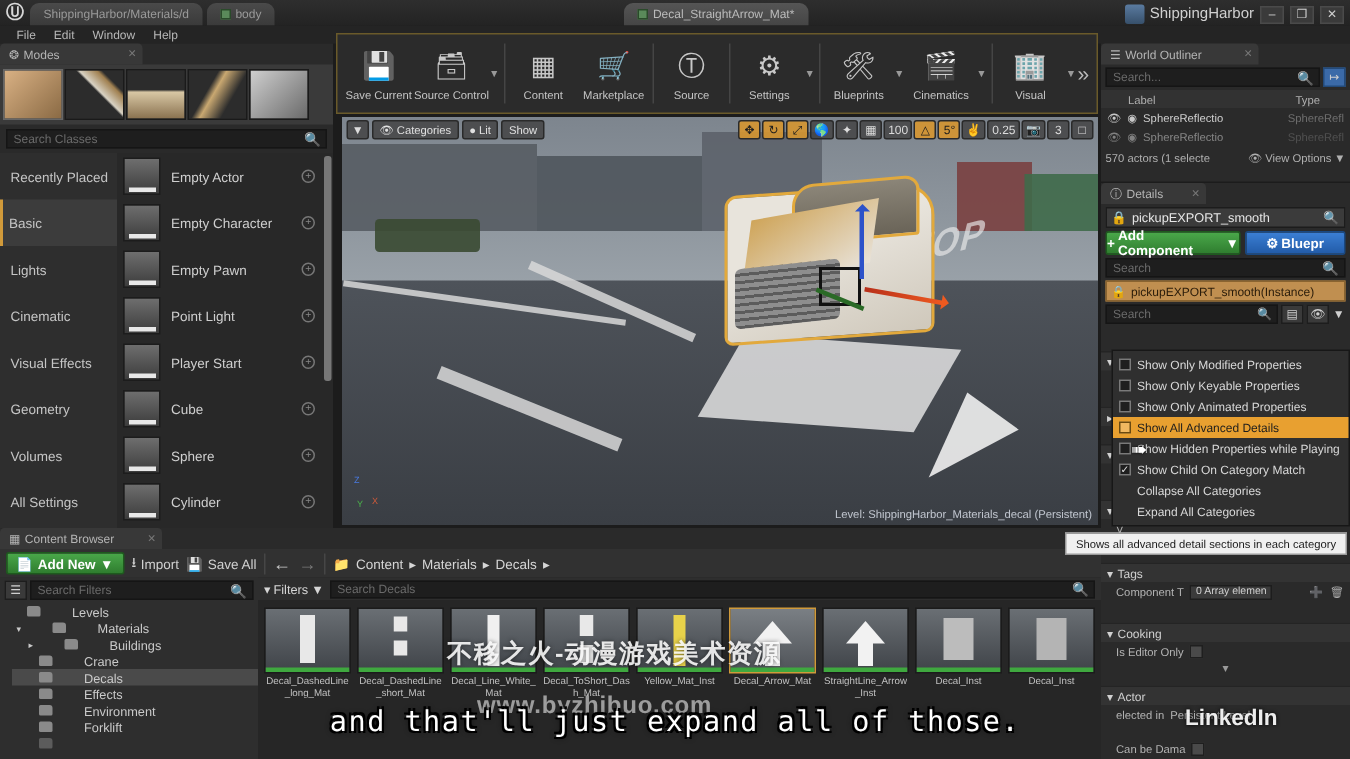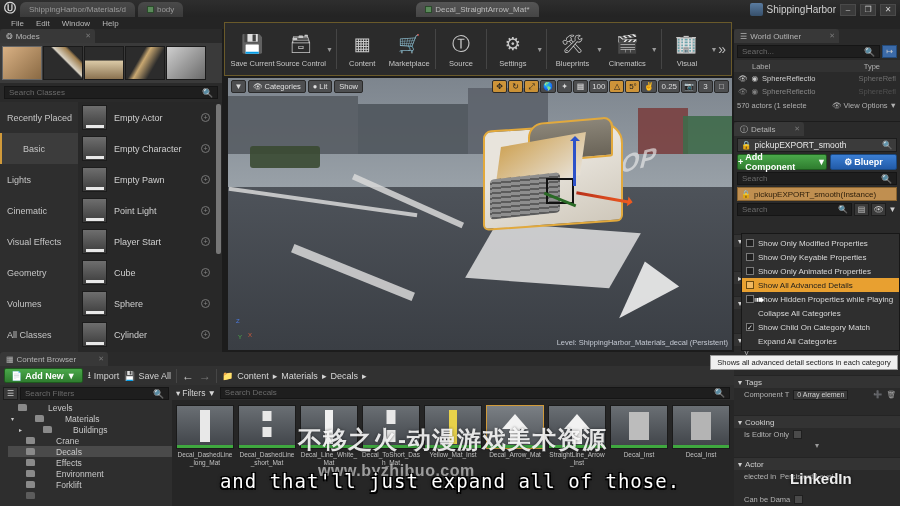--- a/index.html
+++ b/index.html
@@ -60,21 +60,21 @@
   .mode-btn.sel { background: #3c3c3c; border: 1px solid #666; }
   .search-box {
     margin: 3px 4px; height: 13px; background: #1e1e1e; border: 1px solid #151515;
     display: flex; align-items: center; padding: 0 4px; color: #6a6a6a; font-size: 8px;
     position: relative;
   }
   .search-box .mag { position: absolute; right: 3px; color: #999; font-size: 9px; }
   .modes-body { display: flex; height: 252px; }
   .cat-list { width: 78px; background: #2e2e2e; }
   .cat-item { height: 31px; display: flex; align-items: center; padding-left: 7px; font-size: 9px; color: #c5c5c5; }
-  .cat-item.sel { background: #3c3c3c; border-left: 2px solid #d19a3a; padding-left: 21px; }
+  .cat-item.sel { background: #3c3c3c; border-left: 2px solid #d19a3a; padding-left: 4px; }
   .place-list { flex: 1; background: #282828; position: relative; }
   .place-item { height: 31px; display: flex; align-items: center; gap: 7px; padding-left: 4px; position: relative; }
   .place-thumb { width: 25px; height: 25px; background: linear-gradient(#6e6e6e,#3c3c3c);
                  border: 1px solid #1c1c1c; display:flex; align-items:flex-end; justify-content:center;}
   .place-thumb i { display:block; width:18px; height:3px; background:#e8e8e8; margin-bottom:1px;}
   .place-label { font-size: 9px; color: #cfcfcf; }
   .place-item .addc { position: absolute; right: 12px; width: 9px; height: 9px; border: 1px solid #777;
                       border-radius: 50%; color: #888; font-size: 7px; text-align: center; line-height: 8px; }
   .vscroll { position: absolute; right: 1px; top: 2px; width: 5px; height: 150px; background: #777; border-radius: 2px; }
 
@@ -211,21 +211,21 @@
   .assets { display: flex; gap: 4px; padding: 5px 4px; }
   .asset { width: 58px; }
   .asset-thumb { width: 58px; height: 44px; background: linear-gradient(#6a6f74,#3f4348);
                  border: 1px solid #1b1b1b; position: relative; overflow: hidden; }
   .asset-thumb .greenbar { position: absolute; left: 0; bottom: 0; width: 100%; height: 3px; background: #3fa83f; }
   .asset-name { font-size: 6.5px; color: #c0c0c0; text-align: center; line-height: 7.5px;
                 margin-top: 2px; word-break: break-all; }
   .asset.sel .asset-thumb { border: 1px solid #d09a3a; background: linear-gradient(#7a7f84,#4f5358); }
 
   
-  .wm-cn { position: absolute; left: 298px; top: 424px; font-size: 24px; font-weight: bold;
+  .wm-cn { position: absolute; left: 298px; top: 424px; font-size: 17px; font-weight: bold;
            color: rgba(255,255,255,.88); letter-spacing: 1px; z-index: 50; white-space: nowrap;
            text-shadow: 0 0 3px rgba(0,0,0,.5); }
   .wm-url { position: absolute; left: 318px; top: 462px; font-size: 16px; font-weight: bold;
             color: rgba(255,255,255,.55); z-index: 50; letter-spacing: .5px; }
   .caption { position: absolute; left: 0; top: 470px; width: 900px; text-align: center; z-index: 60;
              font-family: "DejaVu Sans Mono", monospace; font-size: 19px; color: #fff;
              letter-spacing: 1px; text-shadow: -1.5px -1.5px 0 #000, 1.5px -1.5px 0 #000,
              -1.5px 1.5px 0 #000, 1.5px 1.5px 0 #000, 0 0 4px #000; }
   .linkedin { position: absolute; left: 790px; top: 470px; font-size: 15px; font-weight: bold;
               color: rgba(255,255,255,.92); z-index: 55; text-shadow: 0 0 3px #000; }
@@ -298,21 +298,21 @@
         <div class="cat-item">
             <span>Visual Effects</span>
           </div>
         <div class="cat-item">
             <span>Geometry</span>
           </div>
         <div class="cat-item">
             <span>Volumes</span>
           </div>
         <div class="cat-item">
-            <span>All Classes</span>
+            <span>All Settings</span>
           </div>
       </div>
       <div class="place-list">
         <div class="place-item">
           <span class="place-thumb">
               <i></i>
             </span>
           <span class="place-label">Empty Actor</span>
           <span class="addc">+</span>
         </div>
@@ -645,26 +645,26 @@
     </div>
     <div class="dd-item hl">
       <span class="dd-chk"></span>
       <span>Show All Advanced Details</span>
     </div>
     <div class="dd-item">
       <span class="dd-chk"></span>
       <span>Show Hidden Properties while Playing</span>
     </div>
     <div class="dd-item">
+      <span class="dd-chk ticked">✓</span>
+      <span>Show Child On Category Match</span>
+    </div>
+    <div class="dd-item">
       <span class="dd-chk" style="border:none;background:none"></span>
       <span>Collapse All Categories</span>
-    </div>
-    <div class="dd-item">
-      <span class="dd-chk ticked">✓</span>
-      <span>Show Child On Category Match</span>
     </div>
     <div class="dd-item">
       <span class="dd-chk" style="border:none;background:none"></span>
       <span>Expand All Categories</span>
     </div>
   </div>
   <div class="dd-cursor">➠</div>
   <div class="tooltip">Shows all advanced detail sections in each category</div>
 
   <div class="cbrowser">

